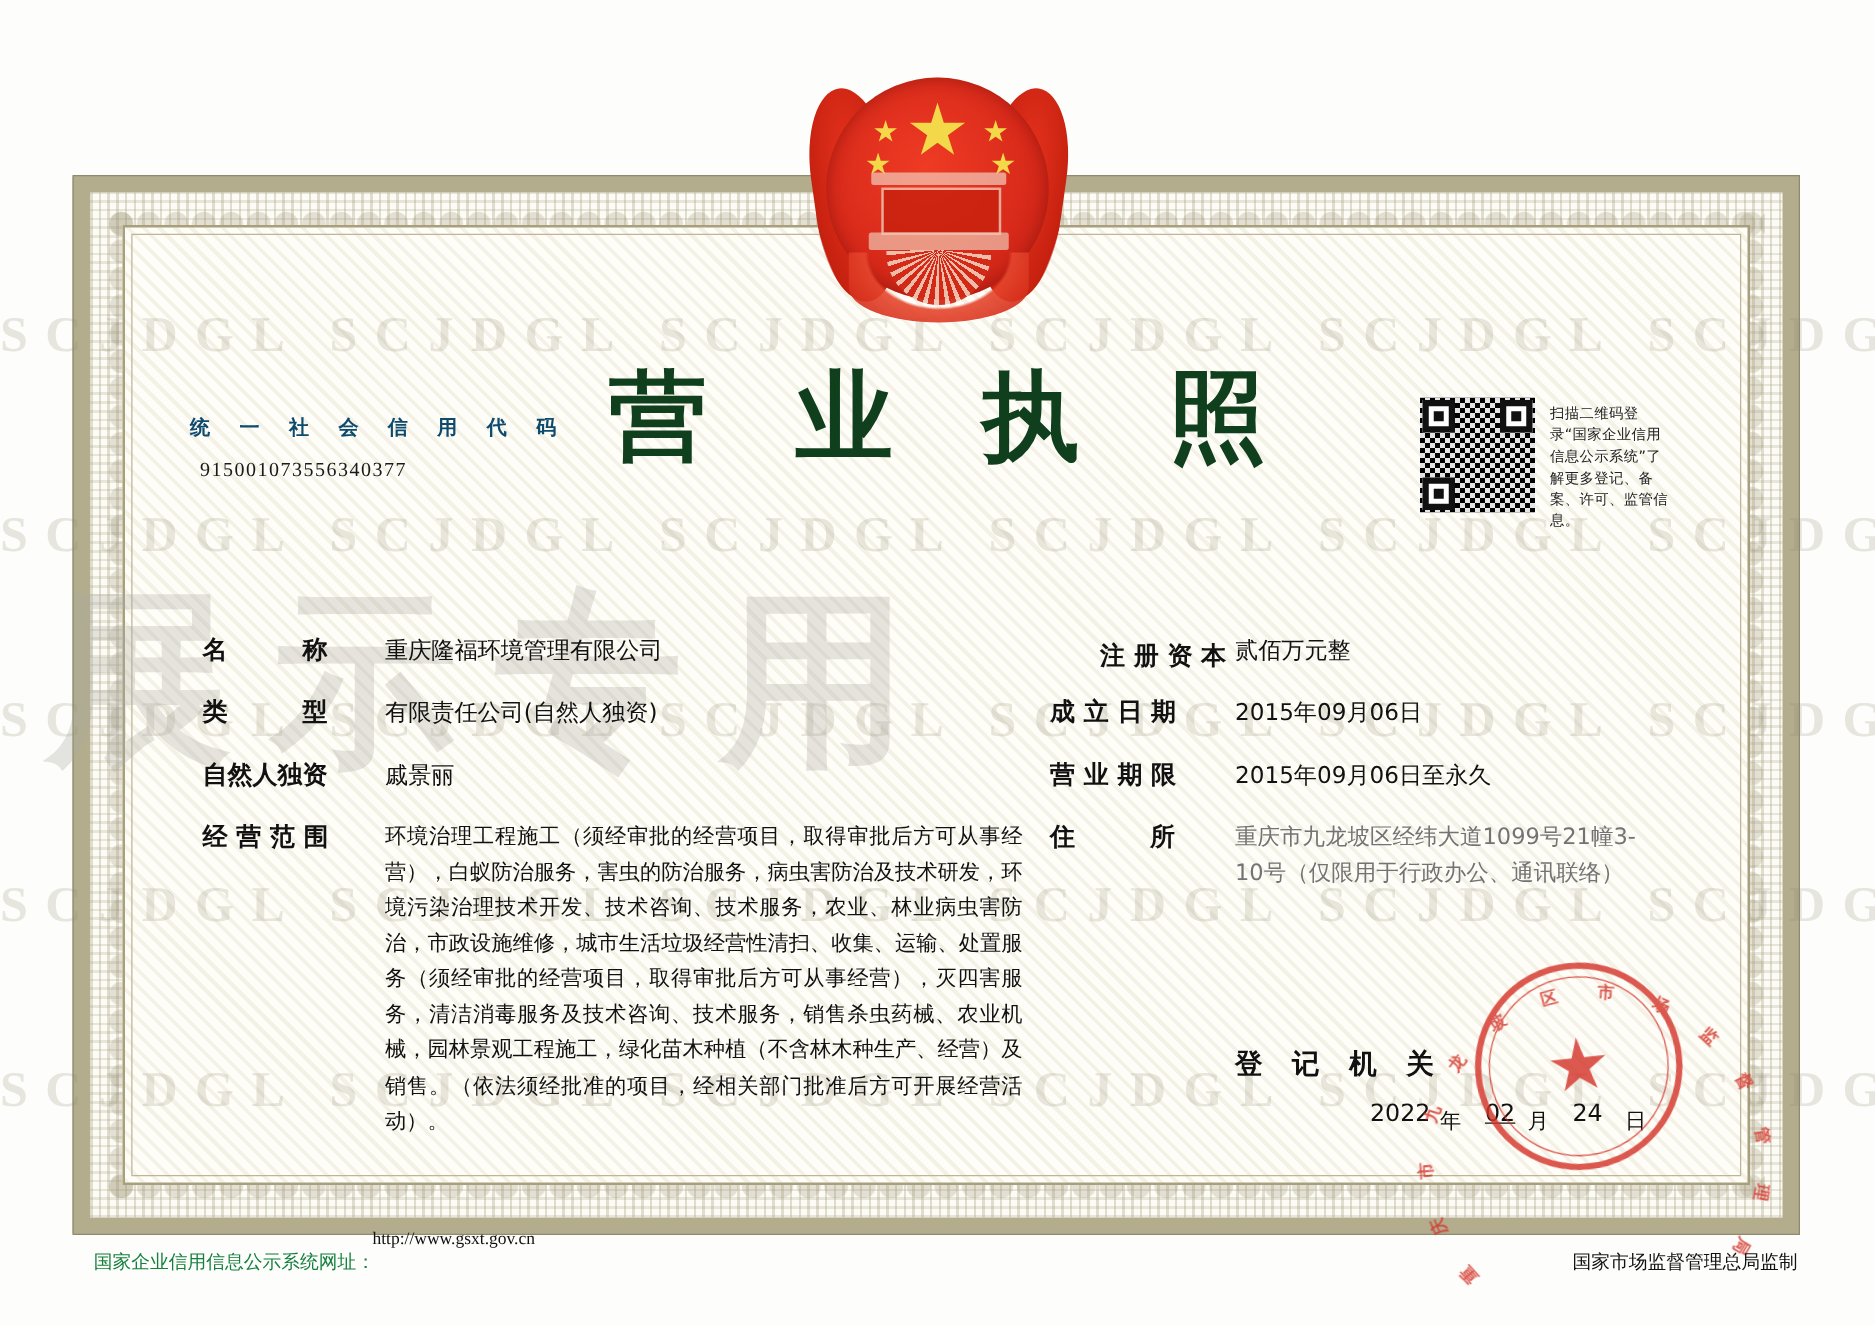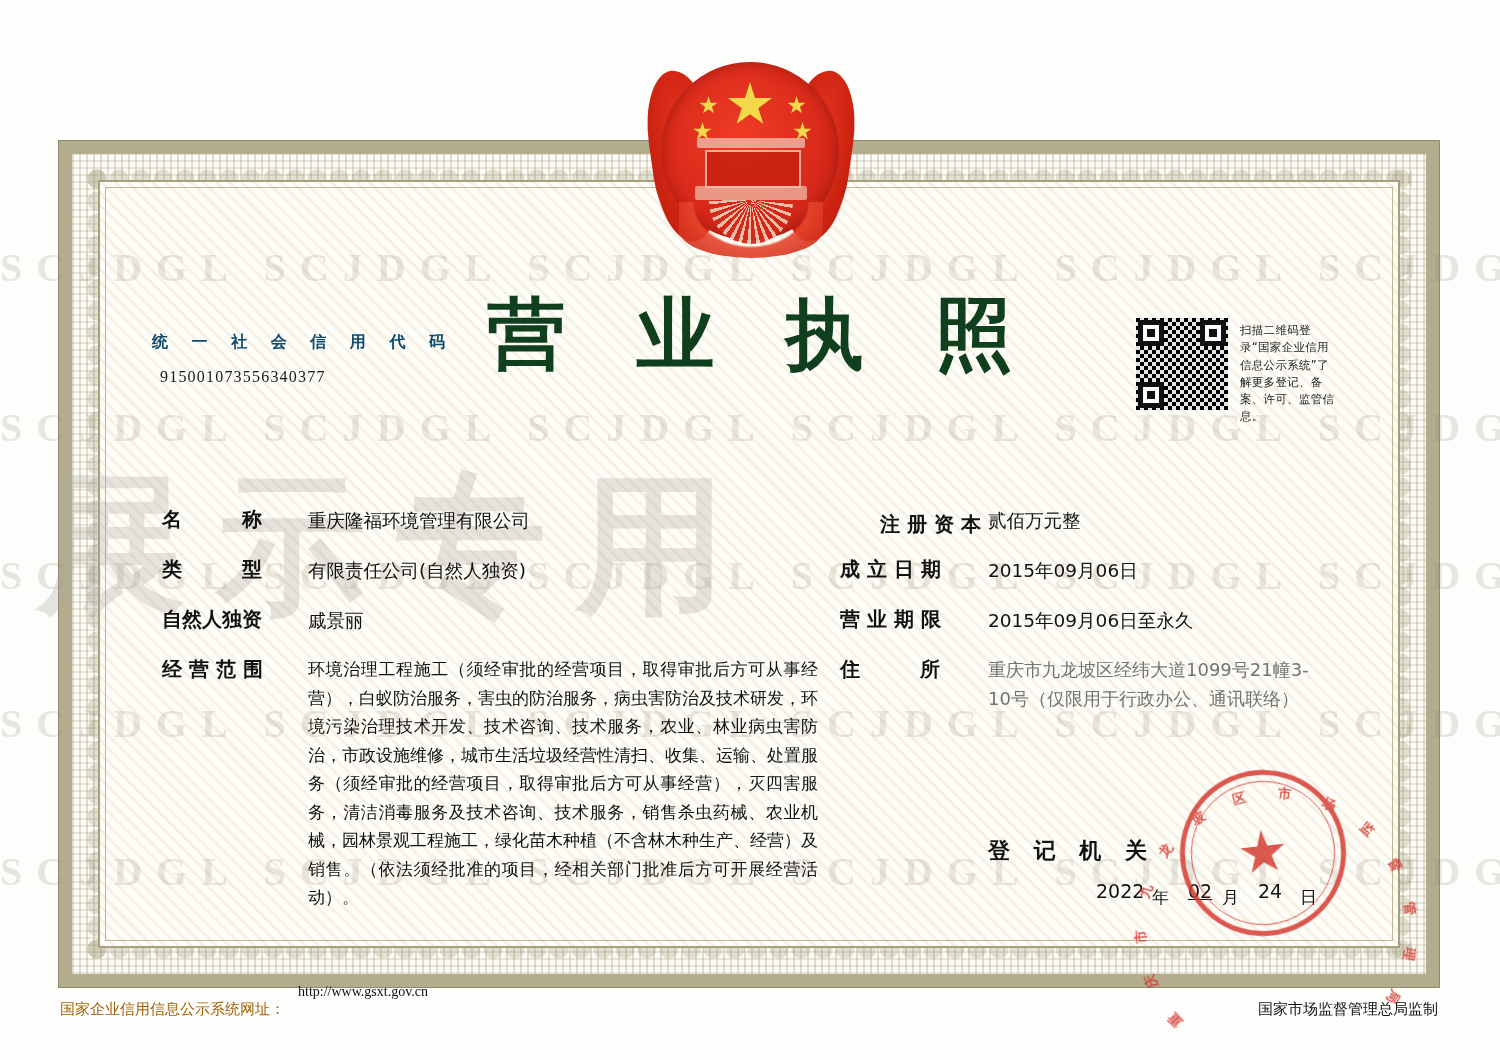--- a/index.html
+++ b/index.html
@@ -348,23 +348,23 @@
   .seal-text span {
     position: absolute;
     left: 50%; top: 50%;
     transform-origin: 0 72px;
     white-space: nowrap;
   }
 
   
   .footer-left {
     position: absolute;
-    left: 60px; top: 1000px;
+    left: 75px; top: 1000px;
     font-size: 15px;
-    color: #a16207;
+    color: #15803d;
   }
   .footer-url {
     position: absolute;
     left: 286px; top: 984px;
     font-size: 14px;
     color: #111;
     font-family: "Liberation Serif", serif;
     margin-left: 12px;
   }
   .footer-right {

